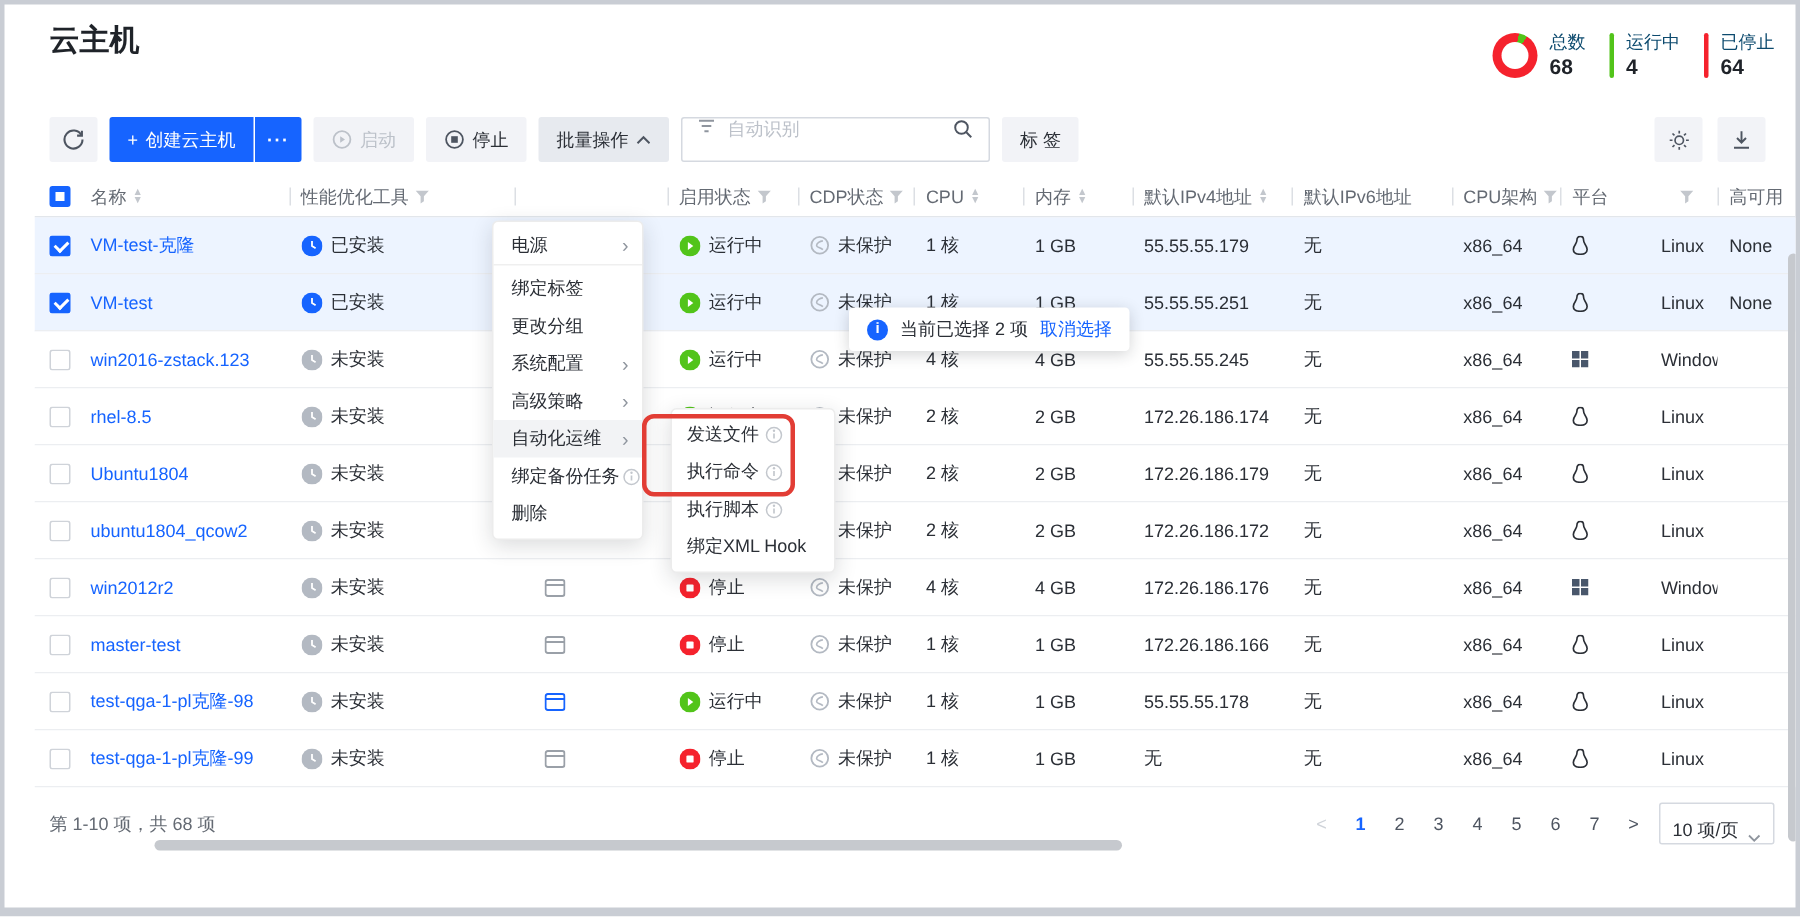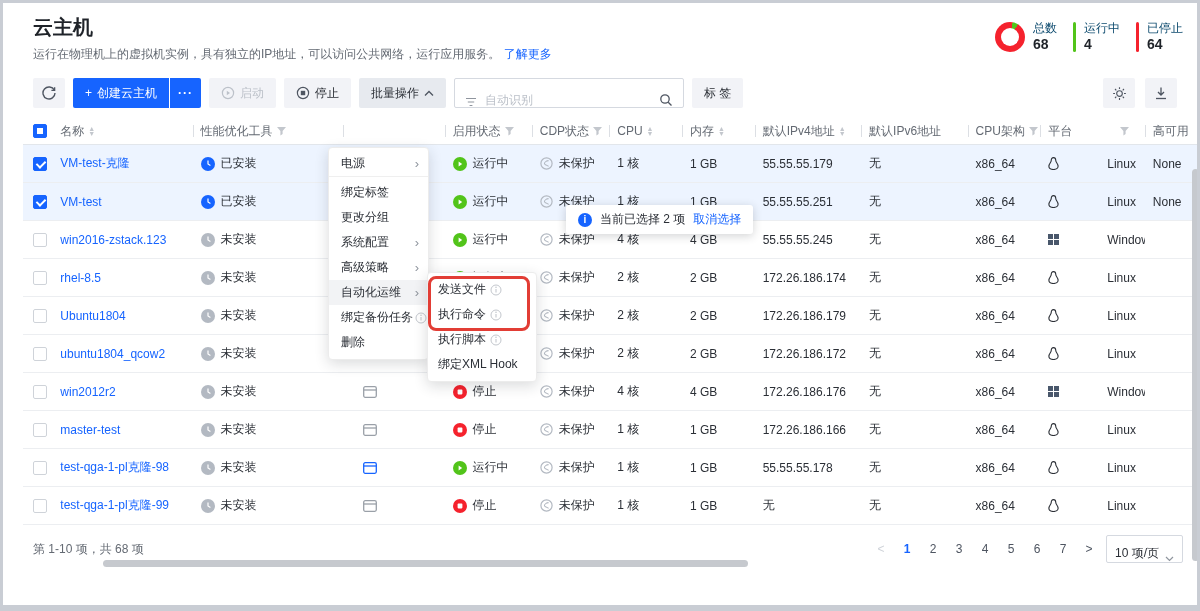--- a/index.html
+++ b/index.html
@@ -33,22 +33,22 @@
   .btn { height:30px; display:inline-flex; align-items:center; justify-content:center; gap:5px;
     background:#f2f3f7; border:none; border-radius:2px; font-size:12px; color:#2b2f36; padding:0 12px; cursor:pointer;
     font-family:inherit; white-space:nowrap; }
   .btn.icon-only { width:32px; padding:0; }
   .btn-group { display:flex; gap:1px; }
   .btn.primary { background:#1664ff; color:#fff; }
   .btn-group .btn:first-child { border-radius:2px 0 0 2px; }
   .btn-group .btn:last-child { border-radius:0 2px 2px 0; width:31px; padding:0; letter-spacing:1px; font-weight:700; }
   .btn.disabled { color:#bcc1c9; cursor:default; }
   .btn.open { background:#e7eaef; }
-  .searchbox { width:230px; height:30px; border:1px solid #d5d9e0; border-radius:2px; background:#fff;
-    display:flex; align-items:flex-end; gap:8px; padding:0 10px; }
+  .searchbox { width:206px; height:30px; border:1px solid #d5d9e0; border-radius:2px; background:#fff;
+    display:flex; align-items:flex-start; gap:8px; padding:0 10px; }
   .search-input { flex:1; border:none; outline:none; font-size:12px; color:#2b2f36; font-family:inherit; min-width:0; background:transparent; }
   .search-input::placeholder { color:#bcc1c9; }
   .tb-right { margin-left:auto; display:flex; gap:10px; }
   .edge-blue { position:absolute; left:1195px; top:110px; width:5px; height:30px; background:#1664ff; border-radius:2px 0 0 2px; }
 
   
   .table { margin-left:20px; width:1180px; overflow:hidden; margin-top:10px; }
   .thead, .tr { display:flex; align-items:center; }
   .thead { height:27px; border-bottom:1px solid #e2e6eb; }
   .th { position:relative; font-size:12px; color:#646a73; padding-left:8px; display:flex; align-items:center; gap:4px; white-space:nowrap; }
@@ -97,44 +97,40 @@
   
   .menu { position:absolute; left:325px; top:144px; width:101px; background:#fff; border:1px solid #ececec;
     border-radius:4px; box-shadow:0 4px 14px rgba(31,35,41,.16); padding:4px 0; z-index:40; }
   .mi { height:25px; display:flex; align-items:center; justify-content:space-between; padding:0 9px 0 12px;
     font-size:12px; color:#2b2f36; cursor:pointer; white-space:nowrap; }
   .mi.divided { border-bottom:1px solid #efefef; margin-bottom:3px; padding-bottom:2px; }
   .mi.active { background:#f2f3f5; }
   .mi .arr { display:none; color:#8f959e; font-size:13px; line-height:1; } .mi.has-sub .arr { display:inline; }
   .mi .inf { display:none; margin-left:2px; } .mi.has-info .inf { display:inline-flex; }
   .mi-left { display:flex; align-items:center; }
-  .submenu { position:absolute; left:424px; top:269px; width:110px; background:#fff; border:1px solid #ececec;
+  .submenu { position:absolute; left:444px; top:269px; width:110px; background:#fff; border:1px solid #ececec;
     border-radius:4px; box-shadow:0 4px 14px rgba(31,35,41,.16); padding:4px 0; z-index:41; }
   .smi { height:25px; display:flex; align-items:center; gap:4px; padding:0 10px; font-size:12px; color:#2b2f36; cursor:pointer; white-space:nowrap; }
   .smi .inf { display:none; } .smi.has-info .inf { display:inline-flex; }
   .red-box { position:absolute; left:425px; top:273px; width:102px; height:55px; border:3px solid #e23d35;
     border-radius:8px; z-index:45; pointer-events:none; }
   .sel-tip { position:absolute; left:563px; top:202px; height:29px; background:#fff; border-radius:3px;
     box-shadow:0 2px 10px rgba(31,35,41,.2); display:flex; align-items:center; gap:8px; padding:0 12px; z-index:35; font-size:12px; color:#2b2f36; white-space:nowrap; }
   .info-blue { width:14px; height:14px; border-radius:50%; background:#1664ff; color:#fff; font-size:10px; font-weight:700;
     display:inline-flex; align-items:center; justify-content:center; flex:none; font-style:normal; }
   .vscroll { position:absolute; left:1189px; top:166px; width:7px; height:392px; background:#c6c9ce; border-radius:4px; z-index:60; }
   .hscroll { position:absolute; left:100px; top:557px; width:645px; height:7px; background:#c6c9ce; border-radius:4px; z-index:20; }
 </style>
 </head>
 <body>
 
 <div class="frame">
 
   <div class="page-head">
     <div class="page-title">云主机</div>
-    <div class="page-desc">
-      <span>运行在物理机上的虚拟机实例，具有独立的IP地址，可以访问公共网络，运行应用服务。</span>
-      <a class="link">了解更多</a>
-    </div>
     <div class="stats">
       <div class="stat">
         <div class="donut"></div>
         <div>
           <div class="stat-label">总数</div>
           <div class="stat-value">68</div>
         </div>
       </div>
       <div id="stat-items" style="display:flex;gap:16px;">
         <div class="stat">

